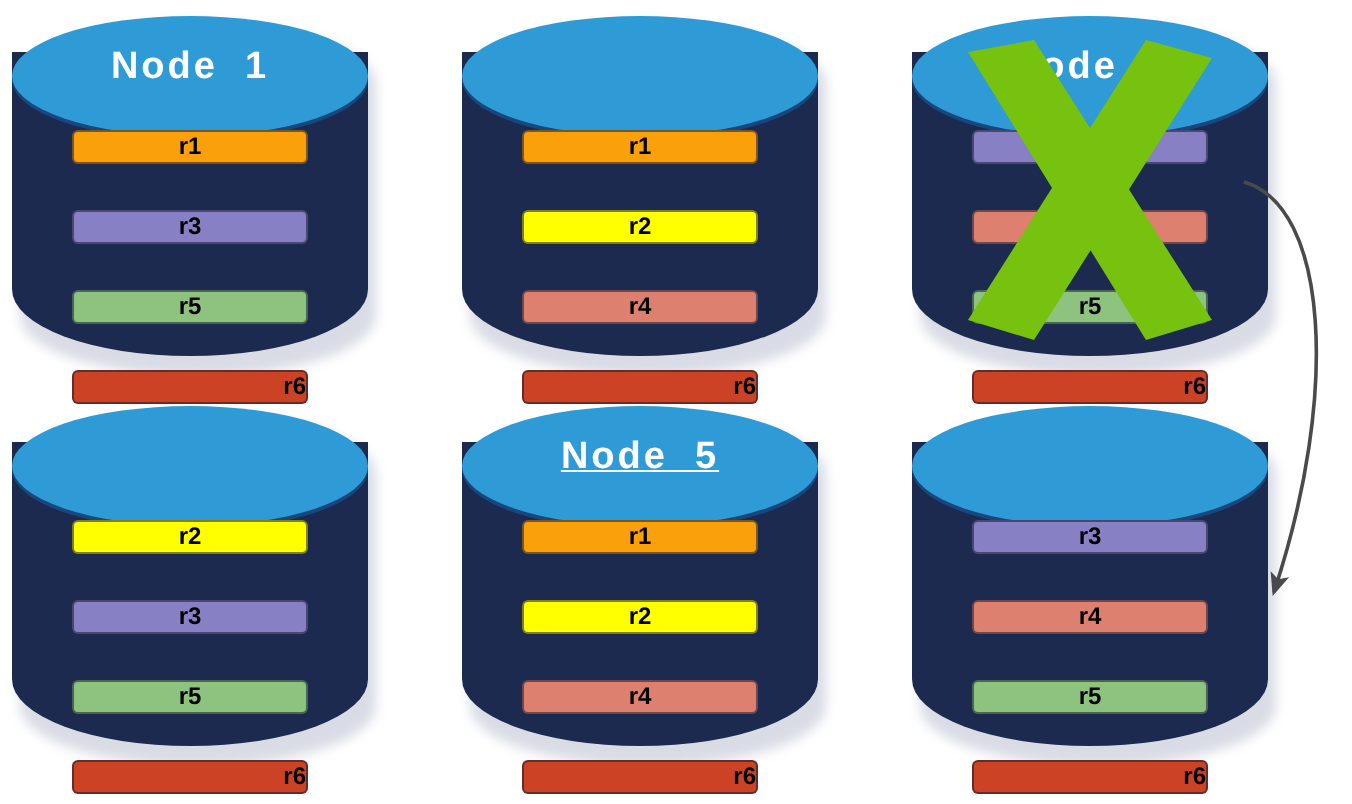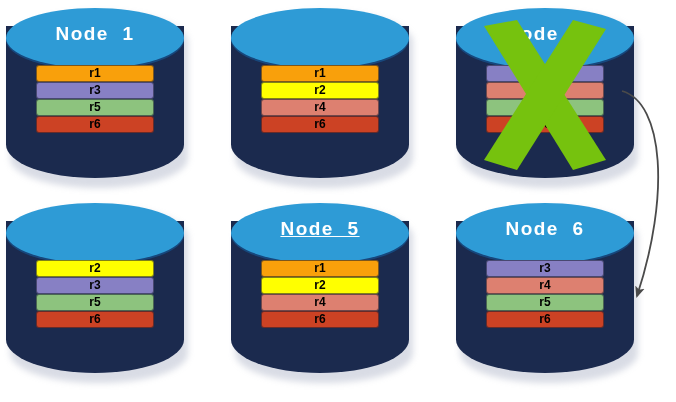--- a/index.html
+++ b/index.html
@@ -72,31 +72,31 @@
   .bars {
     position: absolute;
     left: 30px;
     top: 59px;
     width: 118px;
     z-index: 3;
   }
   .bar {
     position: relative;
     height: 17px;
-    margin-bottom: 0;
+    margin-bottom: 23px;
     border-radius: 3px;
     border: 1px solid rgba(20,25,45,0.55);
     box-sizing: border-box;
     text-align: center;
     font-size: 12px;
     font-weight: bold;
     color: #000000;
     line-height: 15px;
   }
-  .bar:last-child { margin-bottom: 4px; }
+  .bar:last-child { margin-bottom: 4px; text-align: right; }
 
   
   .x-mark {
     position: absolute;
     left: 14px;
     top: 14px;
     width: 150px;
     height: 160px;
     z-index: 5;
     pointer-events: none;
@@ -178,21 +178,20 @@
           <div class="bar" style="background: rgb(249, 160, 11);">r1</div>
           <div class="bar" style="background: rgb(255, 255, 0);">r2</div>
           <div class="bar" style="background: rgb(221, 128, 112);">r4</div>
           <div class="bar" style="background: rgb(204, 66, 36);">r6</div>
         </div>
       </div>
       <div class="node" style="left: 456px; top: 201px;">
         <div class="node-shadow"></div>
         <div class="cyl-body" style="background: rgb(27, 42, 78);"></div>
         <div class="cyl-top" style="background: rgb(46, 155, 214);"></div>
-        <div class="node-label" style="color: rgb(255, 255, 255);">Node  6</div>
         <div class="bars">
           <div class="bar" style="background: rgb(135, 128, 196);">r3</div>
           <div class="bar" style="background: rgb(221, 128, 112);">r4</div>
           <div class="bar" style="background: rgb(141, 195, 126);">r5</div>
           <div class="bar" style="background: rgb(204, 66, 36);">r6</div>
         </div>
       </div>
     </div>
 
   <svg class="arrow-layer" viewBox="0 0 676 402" xmlns="http://www.w3.org/2000/svg">

